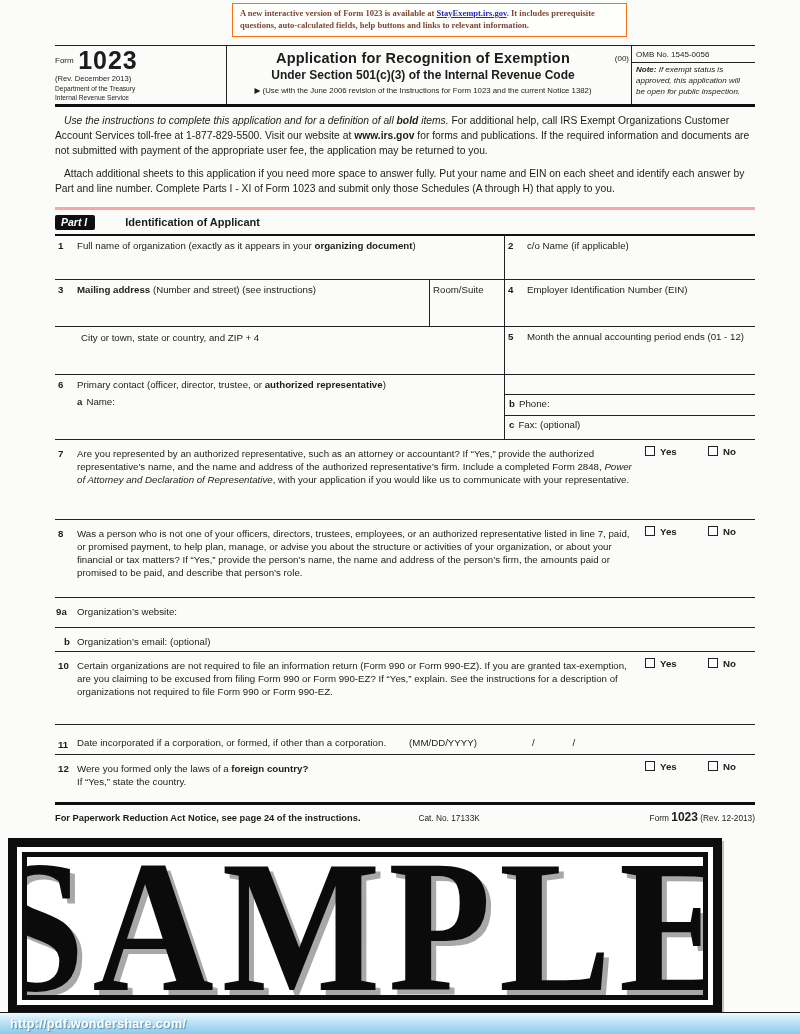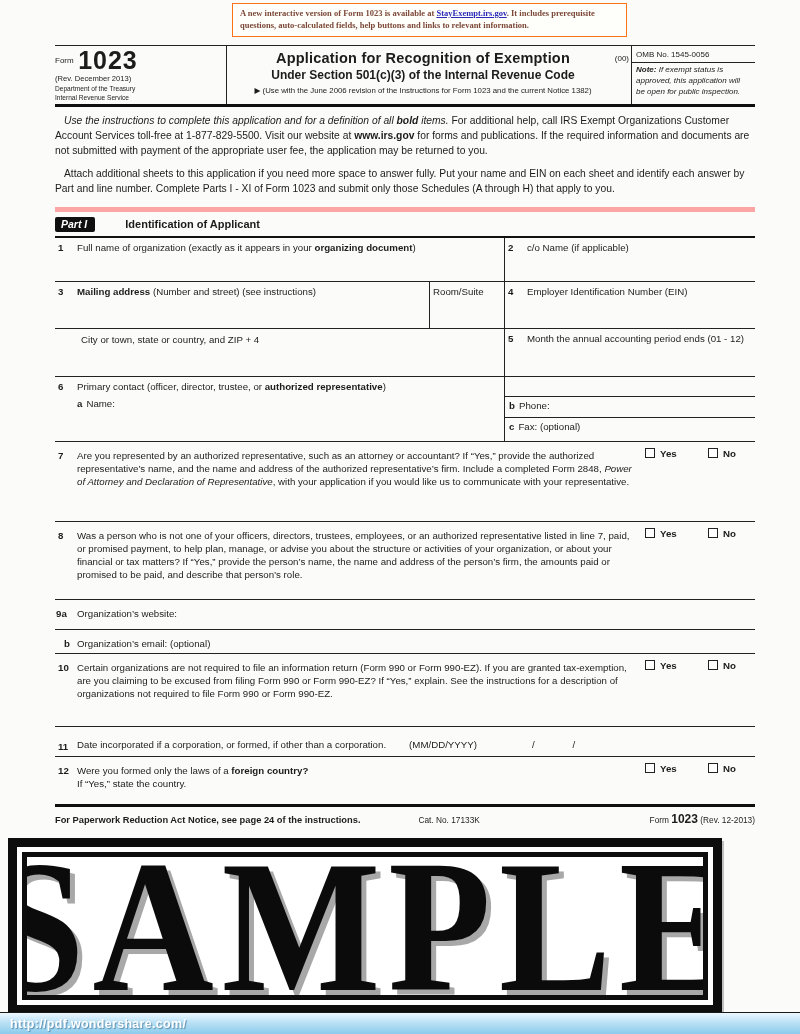--- a/index.html
+++ b/index.html
@@ -25,21 +25,21 @@
   .hdr-center { flex:1; position:relative; text-align:center; padding:4px 14px 3px 2px; }
   .t1 { font-size:14.5px; font-weight:bold; letter-spacing:0.2px; }
   .t2 { font-size:12px;  font-weight:bold; margin-top:2px; }
   .t3 { font-size:7.8px; margin-top:4px; }
   .code00 { position:absolute; right:2px; top:8px; font-size:8px; }
   .hdr-right { width:124px; border-left:1px solid #222; font-size:8px; }
   .omb  { padding:4px 4px 3px 4px; border-bottom:1px solid #222; }
   .note { padding:2px 4px 3px 4px; font-style:italic; line-height:1.35; }
 
   
-  .intro { padding:7px 0 2px 0; font-size:10.3px; line-height:1.45; border-bottom:5px solid #fca5a5; }
+  .intro { padding:7px 0 2px 0; font-size:10.3px; line-height:1.45; border-bottom:3px solid #fca5a5; }
   .intro p { margin:0 0 8px 0; text-indent:9px; }
   .it { font-style:italic; } .bd { font-weight:bold; } .bi { font-weight:bold; font-style:italic; }
 
   
   .partbar { display:flex; align-items:center; padding:5px 0 4px 0; border-bottom:2px solid #111; }
   .partlabel { background:#0f0f0f; color:#fff; font-weight:bold; font-style:italic;
                font-size:10.5px; padding:1px 8px 2px 6px; border-radius:2px; }
   .parttitle { font-weight:bold; font-size:11px; margin-left:30px; }
 
   

